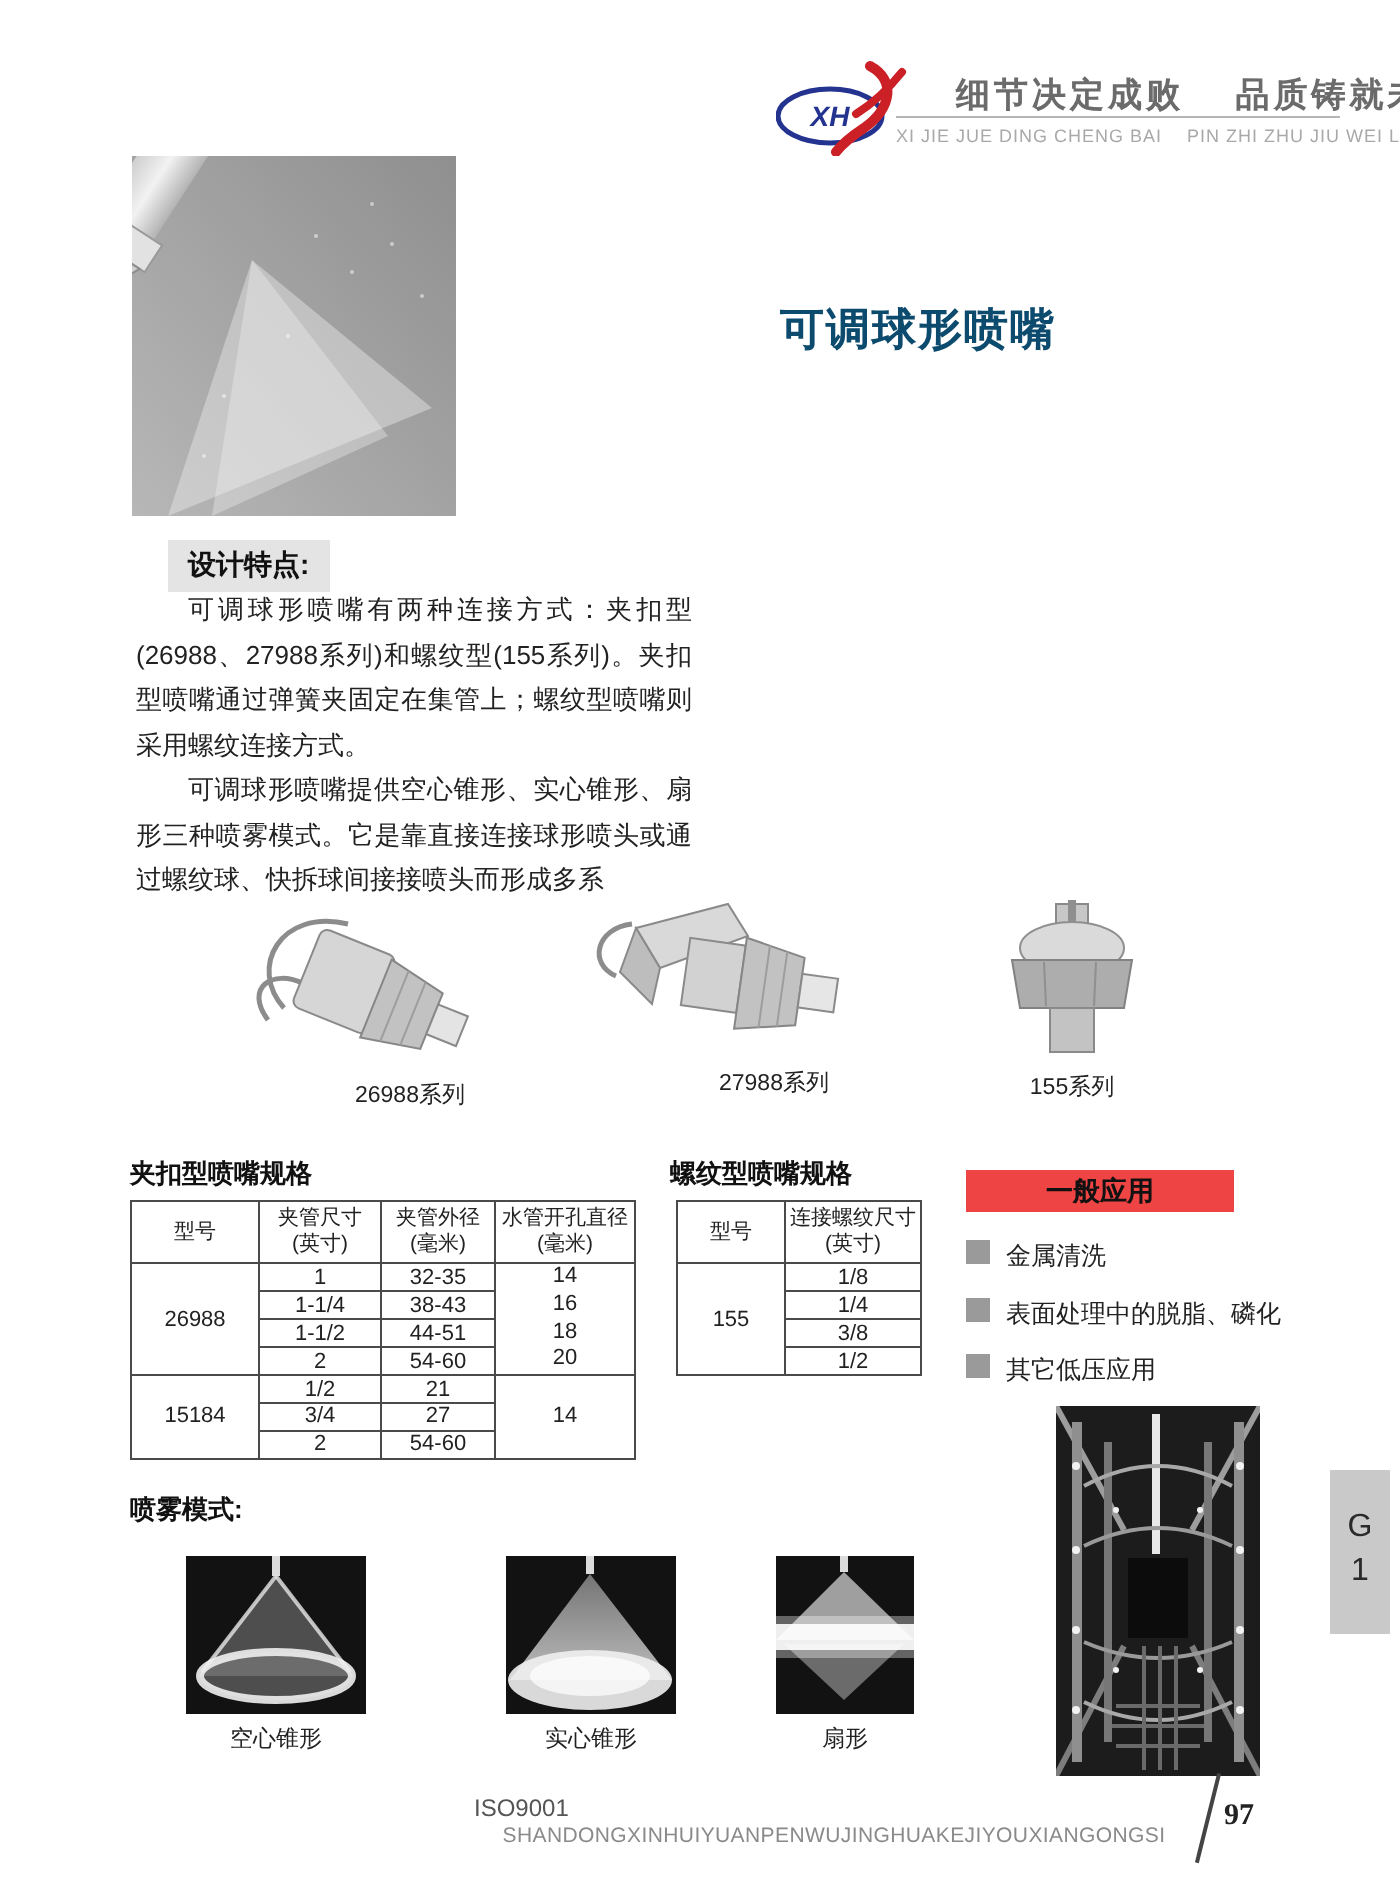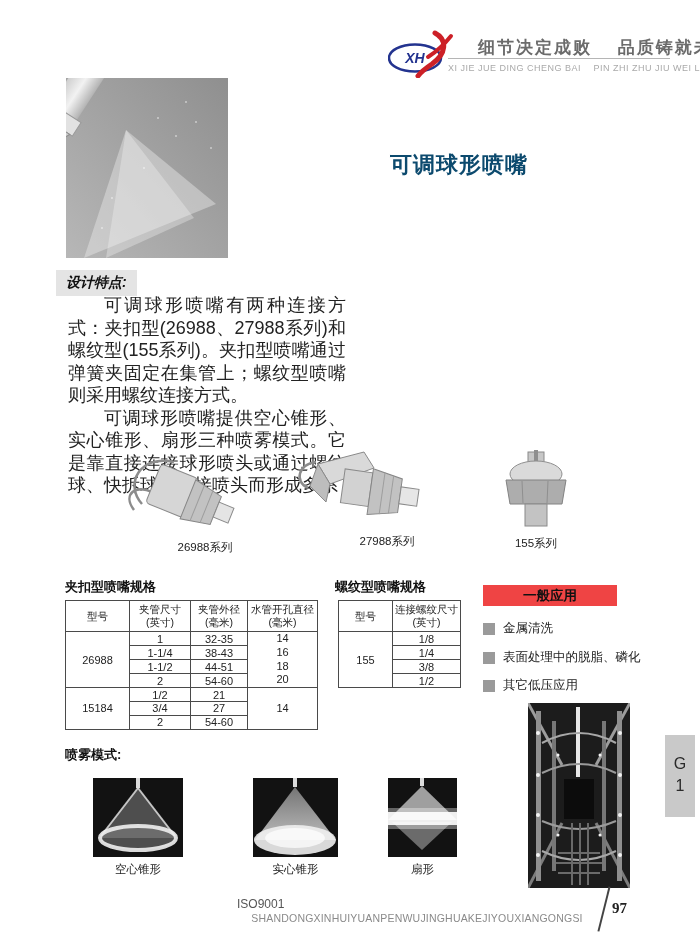--- a/index.html
+++ b/index.html
@@ -10,38 +10,38 @@
   
   .slogan{font-size:17px;font-weight:bold;color:#6b6b6b;letter-spacing:2px;white-space:nowrap;}
   .slogan-line{height:1px;background:#b5b5b5;}
   .pinyin{font-size:9px;color:#a9a9a9;letter-spacing:.5px;white-space:nowrap;}
 
   
   .doc-title{font-size:22px;font-weight:bold;color:#0c4a6e;letter-spacing:1px;}
 
   
   .feat-label{background:#e4e4e4;font-size:14px;font-weight:bold;padding:4px 10px;color:#111;}
-  .bodycol{font-size:18px;line-height:22.5px;text-align:justify;color:#222;}
+  .bodycol{font-size:13px;line-height:22.5px;text-align:justify;color:#222;}
   .bodycol p{margin:0;}
   .bodycol p.ind{text-indent:2em;}
 
   .figcap{font-size:11.5px;color:#222;text-align:center;}
 
   
   .sec-title{font-size:13px;font-weight:bold;color:#111;}
   table.spec{border-collapse:collapse;background:#fff;}
   table.spec td{border:1px solid #4a4a4a;font-size:11px;text-align:center;padding:0;color:#222;}
   .hcell{font-size:10.5px;line-height:13px;padding:2px 0;}
   .stack div{line-height:13.8px;}
   tr.r13{height:13.8px;}
   tr.r14{height:14px;}
 
   
   .app-hdr{background:#ef4444;font-size:13.5px;font-weight:bold;text-align:center;line-height:21px;color:#111;}
-  .app-item{display:flex;align-items:center;font-size:12.5px;color:#222;}
+  .app-item{display:flex;font-size:12.5px;color:#222;}
   .bullet-sq{width:12px;height:12px;background:#9a9a9a;margin-right:8px;flex:0 0 auto;}
 
   
   .side-tab{background:#c9c9c9;text-align:center;font-size:16px;color:#2a2a2a;line-height:22px;padding-top:18px;}
 
   
   .foot-iso{font-size:12px;color:#555;text-align:left;}
   .foot-co{font-size:10.5px;color:#8a8a8a;text-align:center;letter-spacing:.2px;white-space:nowrap;}
   .foot-page{font-size:15px;font-weight:bold;font-family:"Liberation Serif",serif;color:#222;}
   .diag{width:1.5px;height:46px;background:#444;transform:rotate(14deg);}
@@ -95,21 +95,21 @@
         <circle cx="120" cy="24" r="1"></circle>
           <circle cx="145" cy="70" r="1"></circle>
           <circle cx="60,">
       </circle>
         </g>
     </svg>
   </div>
 
   <div class="abs doc-title" style="left:390px;top:150px;">可调球形喷嘴</div>
 
-  <div class="abs feat-label" style="left:56px;top:270px;font-style:italic;">设计特点:</div>
+  <div class="abs feat-label" style="left:84px;top:270px;">设计特点:</div>
   <div class="abs bodycol" style="left:68px;top:294px;width:278px;">
     <p class="ind">可调球形喷嘴有两种连接方式：夹扣型(26988、27988系列)和螺纹型(155系列)。夹扣型喷嘴通过弹簧夹固定在集管上；螺纹型喷嘴则采用螺纹连接方式。</p>
     <p class="ind">可调球形喷嘴提供空心锥形、实心锥形、扇形三种喷雾模式。它是靠直接连接球形喷头或通过螺纹球、快拆球间接接喷头而形成多系</p>
   </div>
 
   <div class="abs" style="left:122px;top:446px;width:118px;height:92px;">
     <svg width="118" height="92" viewBox="0 0 118 92">
       <path d="M20 58 C 2 38, 18 8, 52 16" fill="none" stroke="#8c8c8c" stroke-width="2.5"></path>
       <path d="M12 64 C 0 48, 14 38, 30 46" fill="none" stroke="#8c8c8c" stroke-width="2.5"></path>
       <g transform="rotate(22 60 52)">

